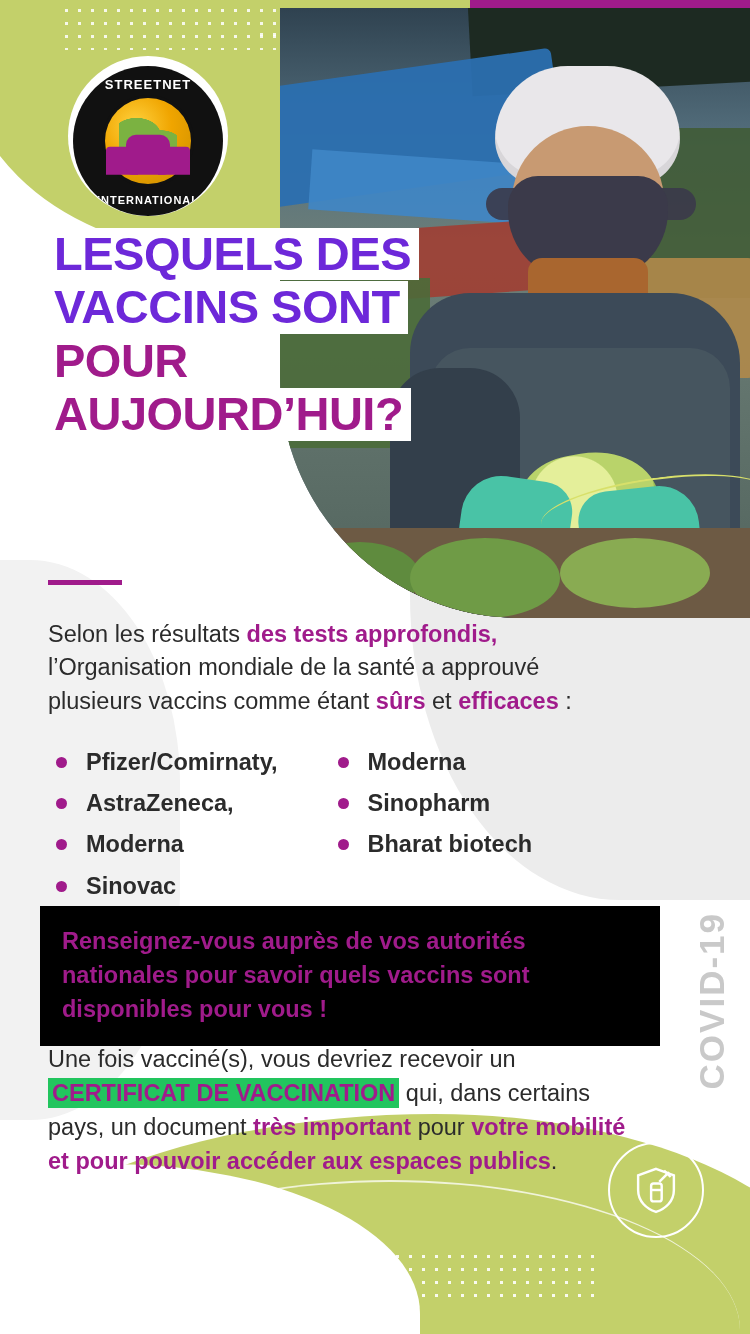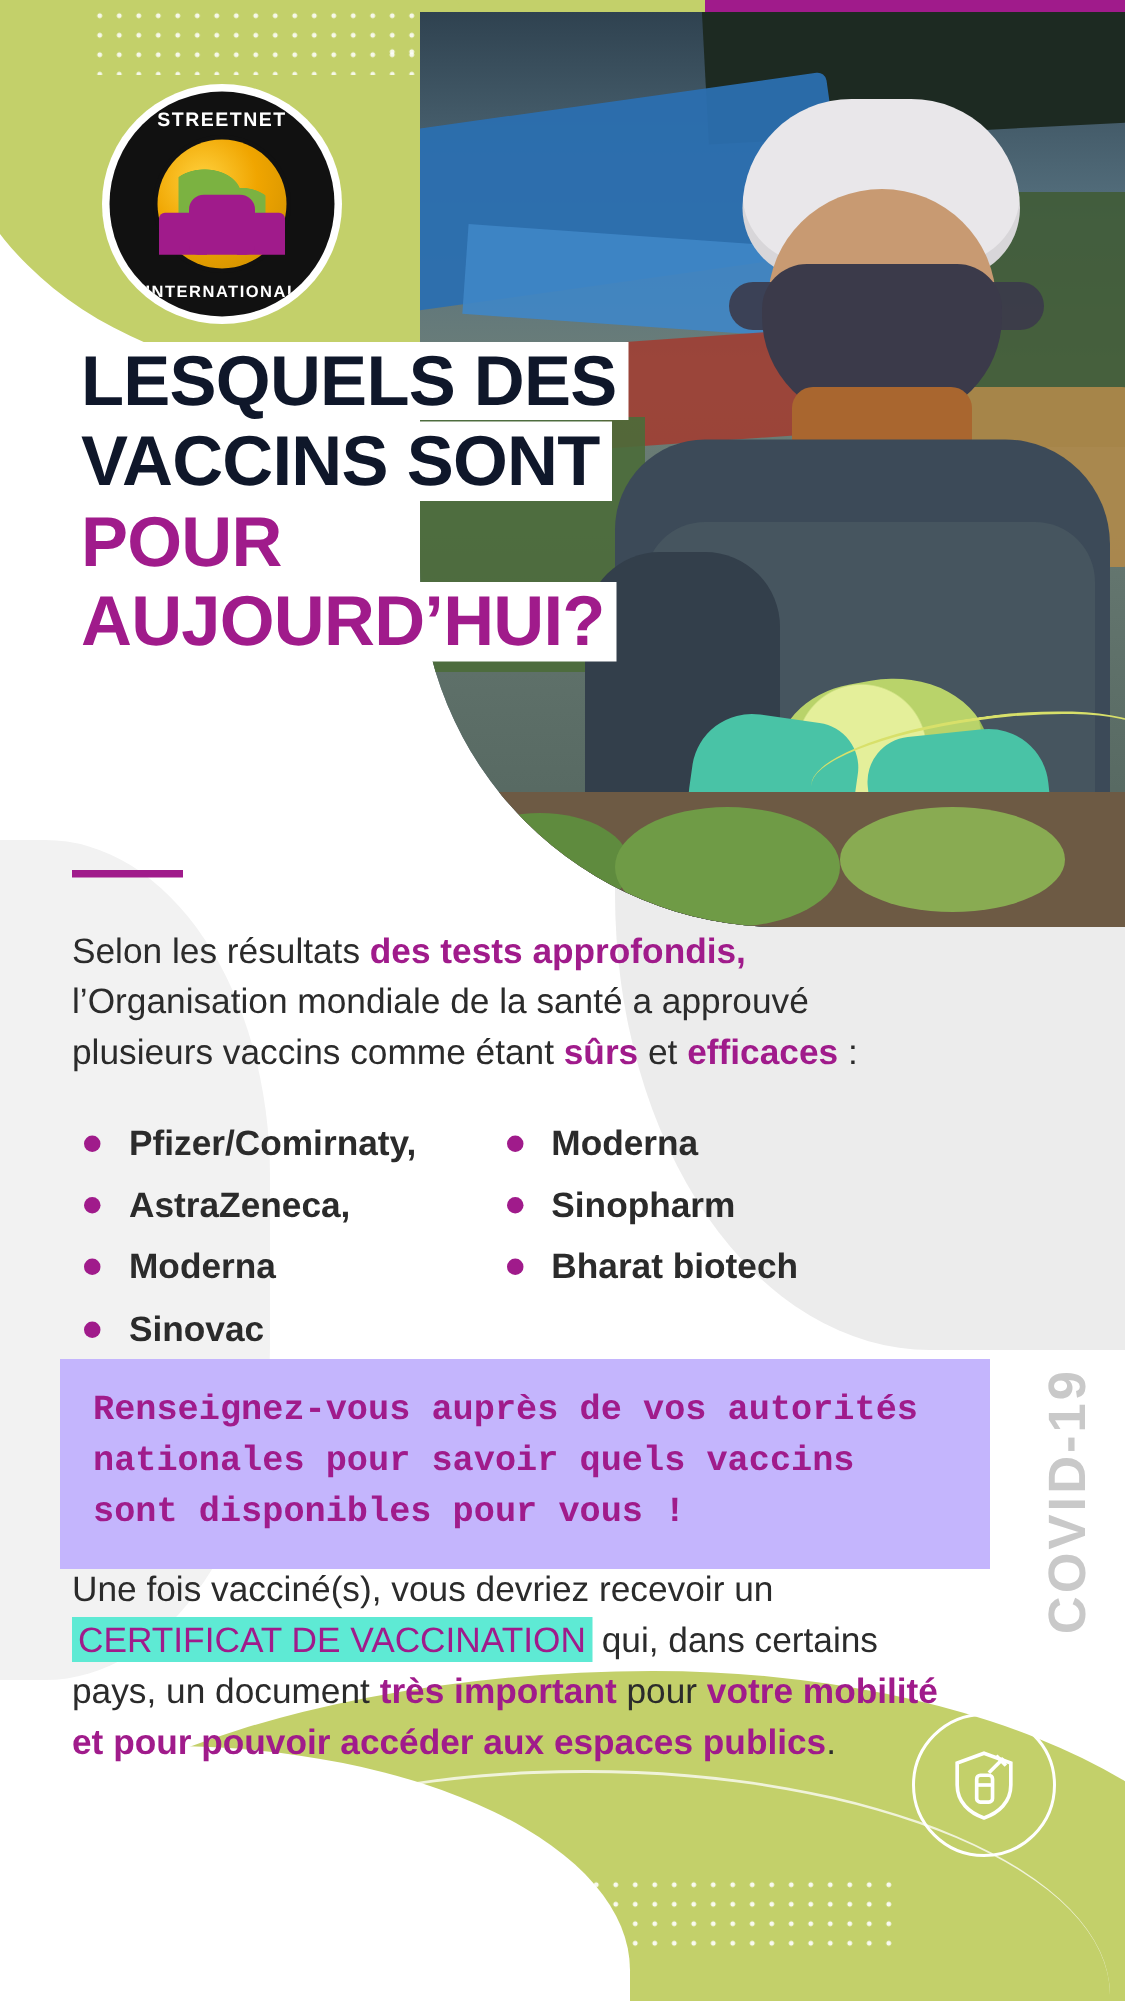--- a/index.html
+++ b/index.html
@@ -82,21 +82,21 @@
   .dots-bottom { left: 300px; bottom: 36px; width: 300px; height: 48px;
     background-image: radial-gradient(rgba(255,255,255,.9) 1.6px, transparent 1.7px);}
 
   
   .logo {
     position: absolute; left: 68px; top: 56px;
     width: 160px; height: 160px;
     border-radius: 50%;
     background: #ffffff;
     z-index: 6;
-    display: flex; align-items: center; justify-content: center;
+    display: flex; align-items: flex-end; justify-content: center;
   }
   .logo-inner {
     position: relative;
     width: 150px; height: 150px;
     border-radius: 50%;
     background: #111;
     overflow: hidden;
     display: flex; align-items: center; justify-content: center;
   }
   .logo-top-word {
@@ -201,21 +201,21 @@
   .hl-line {
     display: inline-block;
     font-weight: 800;
     font-size: 47px;
     line-height: 1.03;
     letter-spacing: -0.5px;
     padding: 2px 8px 2px 6px;
     background: #ffffff;
     margin-bottom: 1px;
   }
-  .hl-green { color: #0f172a; text-align: right; }
+  .hl-green { color: #6d28d9; text-align: right; }
   .hl-purple { color: #a01b8b; }
 
   .rule {
     position: absolute; left: 48px; top: 580px;
     width: 74px; height: 5px; background: #a01b8b; z-index: 7;
   }
 
   
   .body-copy {
     position: absolute; left: 48px; top: 618px; width: 580px;
@@ -240,35 +240,35 @@
     content: "";
     position: absolute; left: 8px; top: 9px;
     width: 11px; height: 11px; border-radius: 50%;
     background: #a01b8b;
   }
 
   
   .callout {
     position: absolute; left: 40px; top: 906px;
     width: 620px; padding: 18px 22px 20px 22px;
-    background: #c4b5fd;
+    background: #000000;
     z-index: 7;
     color: #a01b8b; font-weight: 700;
-    font-size: 23.5px; line-height: 1.45; font-family: Liberation Mono, monospace;
+    font-size: 23.5px; line-height: 1.45;
   }
 
   
   .closing {
     position: absolute; left: 48px; top: 1042px; width: 580px;
     z-index: 7;
     font-size: 23.5px; line-height: 1.45; color: #2b2b2b;
   }
   .closing b { color: #a01b8b; font-weight: 700; }
   .hl-chip {
-    background: #5eead4; color: #a01b8b; font-weight: 400;
+    background: #22c55e; color: #a01b8b; font-weight: 700;
     padding: 2px 4px;
   }
 
   
   .covid {
     position: absolute; right: 18px; top: 912px;
     z-index: 7;
     writing-mode: vertical-rl;
     transform: rotate(180deg);
     font-size: 35px; font-weight: 800; letter-spacing: 2px;

